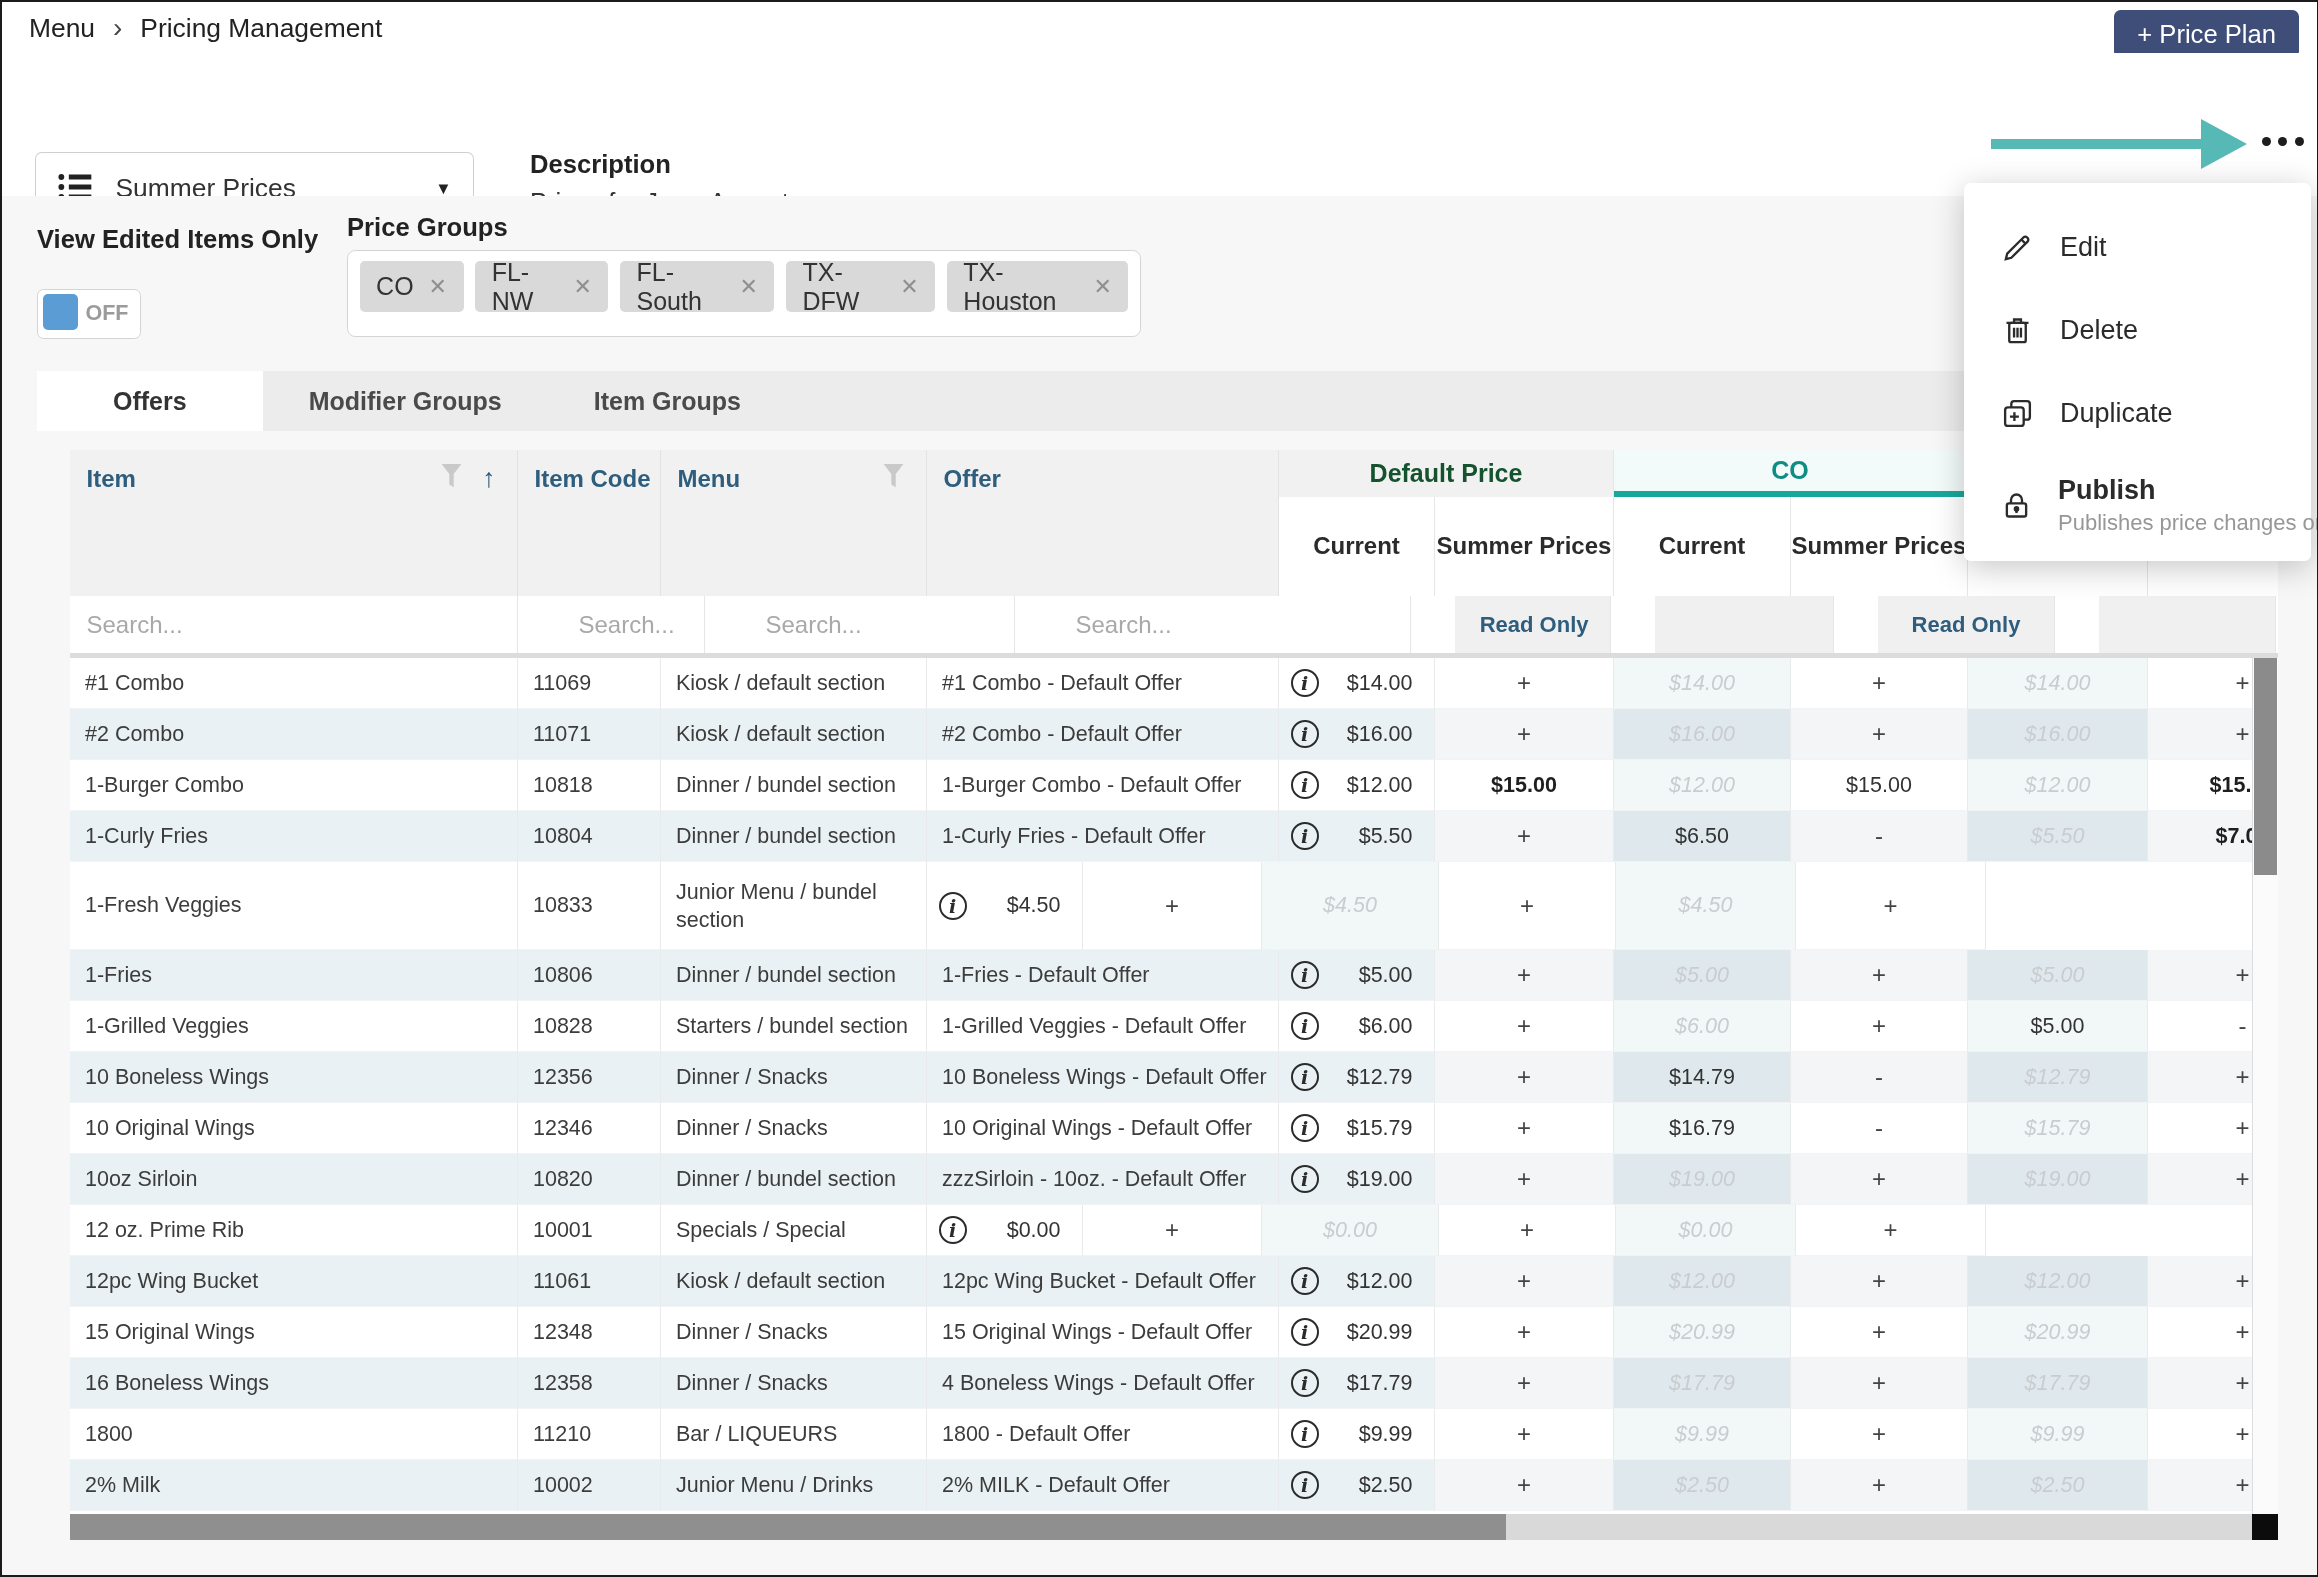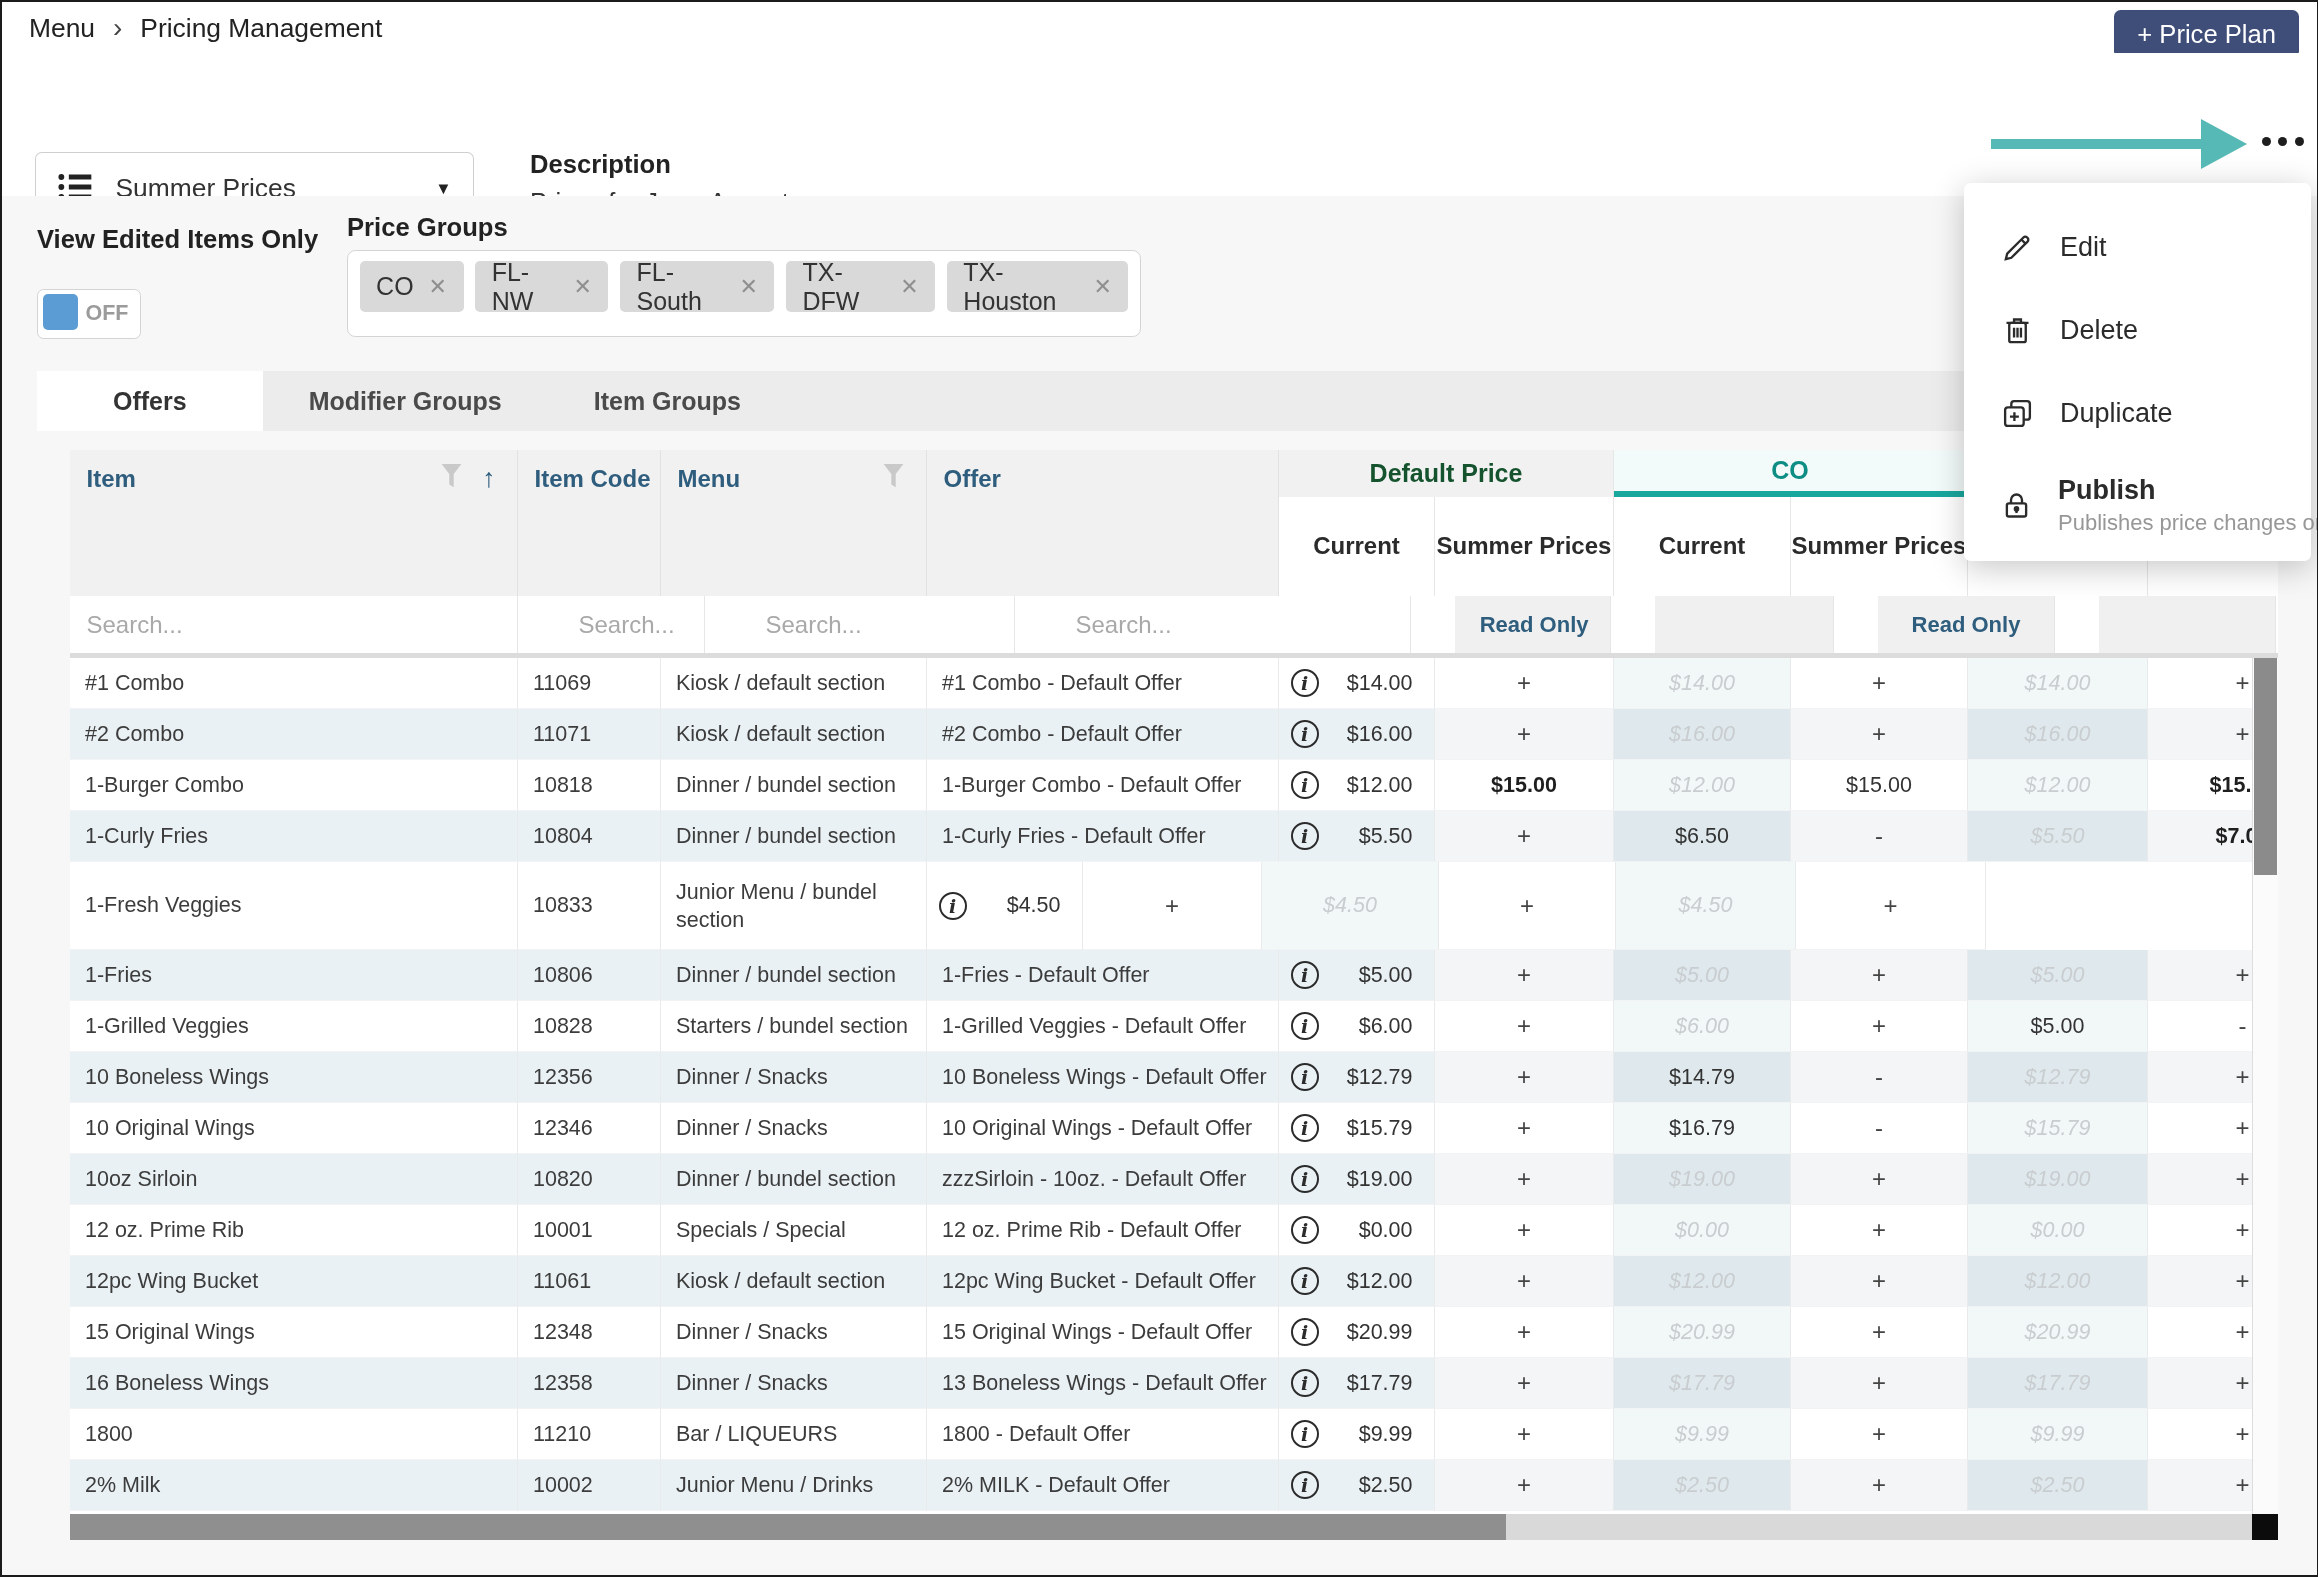--- a/index.html
+++ b/index.html
@@ -491,21 +491,20 @@
             <span class="pv">$19.00</span>
           </div>
           <div class="cell price c-p5 s-plus">
             <span class="pv">+</span>
           </div>
         </div>
         <div class="trow">
           <div class="cell left c-item">12 oz. Prime Rib</div>
           <div class="cell left c-code">10001</div>
           <div class="cell left c-menu">Specials / Special</div>
-          <div class="cell left c-offer">12 oz. Prime Rib - Default Offer</div>
           <div class="cell price c-p0 s-ro">
             <span class="info-i">i</span>
             <span class="pv">$0.00</span>
           </div>
           <div class="cell price c-p1 s-plus">
             <span class="pv">+</span>
           </div>
           <div class="cell price c-p2 cur2 s-ghost">
             <span class="pv">$0.00</span>
           </div>
@@ -566,21 +565,21 @@
             <span class="pv">$20.99</span>
           </div>
           <div class="cell price c-p5 s-plus">
             <span class="pv">+</span>
           </div>
         </div>
         <div class="trow alt">
           <div class="cell left c-item">16 Boneless Wings</div>
           <div class="cell left c-code">12358</div>
           <div class="cell left c-menu">Dinner / Snacks</div>
-          <div class="cell left c-offer">13 Boneless Wings - Default Offer</div>
+          <div class="cell left c-offer">4 Boneless Wings - Default Offer</div>
           <div class="cell price c-p0 s-ro">
             <span class="info-i">i</span>
             <span class="pv">$17.79</span>
           </div>
           <div class="cell price c-p1 s-plus">
             <span class="pv">+</span>
           </div>
           <div class="cell price c-p2 cur2 s-ghost">
             <span class="pv">$17.79</span>
           </div>

